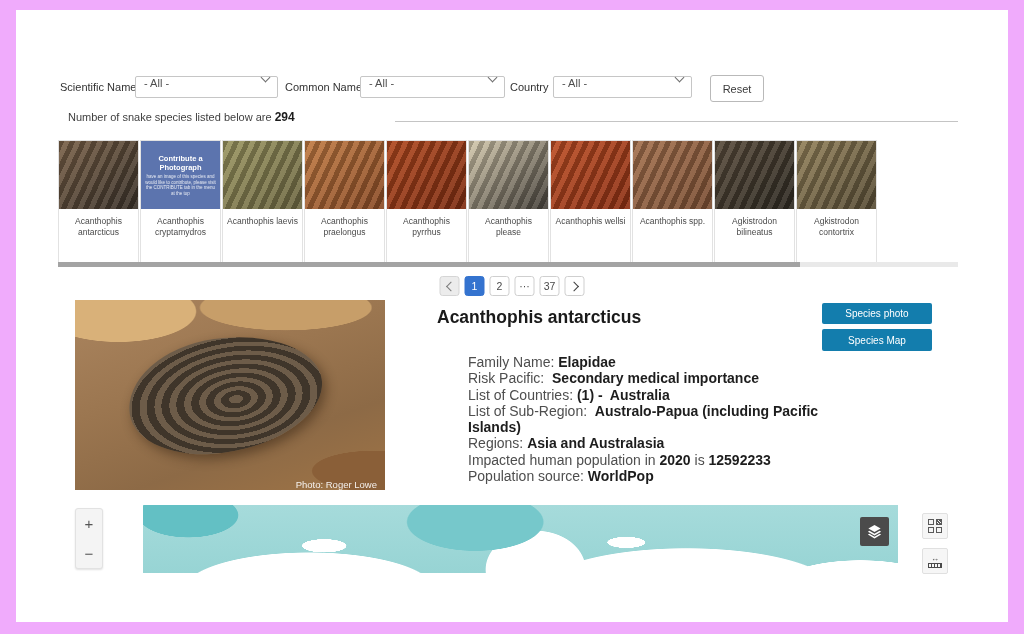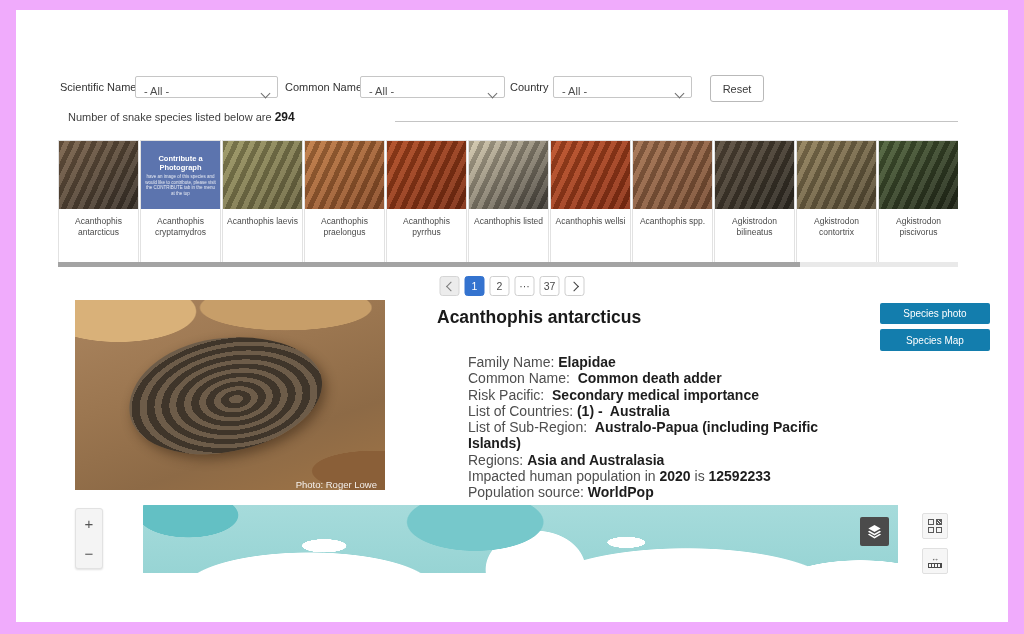--- a/index.html
+++ b/index.html
@@ -4,21 +4,21 @@
 <style>
   html,body{margin:0;padding:0;}
   body{font-family:"Liberation Sans",sans-serif;background:#8c8c8c;}
   .frame{position:relative;width:1024px;height:634px;background:#f0abfc;overflow:hidden;}
   .page{position:absolute;left:16px;top:10px;width:992px;height:612px;background:#ffffff;}
 
   
   .filterbar{position:absolute;left:0;top:66px;width:992px;height:24px;}
   .flabel{position:absolute;top:5px;font-size:11px;color:#323232;}
   .select{position:absolute;top:0;height:22px;background:#fff;border:1px solid #c6c6c6;border-radius:2px;
-          display:flex;align-items:flex-end;justify-content:space-between;padding:0 8px;box-sizing:border-box;cursor:pointer;}
+          display:flex;align-items:flex-start;justify-content:space-between;padding:0 8px;box-sizing:border-box;cursor:pointer;}
   .select .val{font-size:11px;color:#4d4d4d;}
   .chev-down{width:6px;height:6px;border-right:1.4px solid #6e6e6e;border-bottom:1.4px solid #6e6e6e;
              transform:rotate(45deg);margin-top:-3px;}
   .reset-btn{position:absolute;left:694px;top:-1px;width:52px;height:25px;background:#fff;border:1px solid #b9b9b9;
              border-radius:3px;font-size:11px;color:#3a3a3a;display:flex;align-items:center;justify-content:center;cursor:pointer;}
 
   
   .countrow{position:absolute;left:52px;top:100px;font-size:11px;color:#3f3f3f;}
   .countrow b{color:#1c1c1c;font-size:12px;}
   .divider{position:absolute;left:379px;top:111px;width:563px;height:1px;background:#c4c4c4;}
@@ -56,21 +56,21 @@
     border-radius:48% 52% 55% 45%/55% 48% 52% 45%;
     background:repeating-radial-gradient(ellipse at 55% 55%, #6d5c49 0 7px, #3f352a 7px 15px);
     box-shadow:3px 5px 12px rgba(40,25,10,.45);transform:rotate(-8deg);}
   .photo-credit{position:absolute;right:8px;bottom:0;color:rgba(255,255,255,.9);font-size:9.5px;}
 
   .sp-title{position:absolute;left:421px;top:297px;font-size:17.5px;font-weight:700;color:#1a1a1a;}
   .details{position:absolute;left:404px;top:344px;width:430px;}
   .detail-row{font-size:14px;line-height:16.3px;color:#4e4e4e;white-space:pre-wrap;margin-left:48px;}
   .detail-row b{color:#1d1d1d;}
 
-  .side-btns{position:absolute;left:864px;top:293px;width:110px;}
+  .side-btns{position:absolute;left:806px;top:293px;width:110px;}
   .blue-btn{width:110px;height:21px;border-radius:2px;background:#137dad;color:#fff;font-size:10px;
             display:flex;align-items:center;justify-content:center;cursor:pointer;box-sizing:border-box;}
   .blue-btn + .blue-btn{margin-top:5px;height:22px;}
 
   
   .zoomctrl{position:absolute;left:59px;top:498px;width:26px;height:59px;background:#f4f4f4;border:1px solid #e2e2e2;
             border-radius:3px;box-shadow:0 1px 2px rgba(0,0,0,.12);display:flex;flex-direction:column;}
   .zoomctrl .zbtn{flex:1;display:flex;align-items:center;justify-content:center;font-size:15px;color:#555;cursor:pointer;}
   .map{position:absolute;left:127px;top:495px;width:755px;height:68px;overflow:hidden;
     background:
@@ -143,41 +143,37 @@
         <div class="card">
     <div class="thumb" style="background: repeating-linear-gradient(115deg, rgba(0, 0, 0, 0.22) 0px, rgba(0, 0, 0, 0.22) 5px, rgba(255, 255, 255, 0.08) 5px, rgba(255, 255, 255, 0.08) 10px), linear-gradient(140deg, rgb(192, 122, 66), rgb(138, 75, 38));"></div>
     <div class="card-label">Acanthophis praelongus</div>
   </div>
         <div class="card">
     <div class="thumb" style="background: repeating-linear-gradient(115deg, rgba(0, 0, 0, 0.22) 0px, rgba(0, 0, 0, 0.22) 5px, rgba(255, 255, 255, 0.08) 5px, rgba(255, 255, 255, 0.08) 10px), linear-gradient(140deg, rgb(176, 72, 30), rgb(126, 45, 18));"></div>
     <div class="card-label">Acanthophis pyrrhus</div>
   </div>
         <div class="card">
     <div class="thumb" style="background: repeating-linear-gradient(115deg, rgba(0, 0, 0, 0.22) 0px, rgba(0, 0, 0, 0.22) 5px, rgba(255, 255, 255, 0.08) 5px, rgba(255, 255, 255, 0.08) 10px), linear-gradient(140deg, rgb(212, 201, 173), rgb(69, 64, 58));"></div>
-    <div class="card-label">Acanthophis listed</div>
+    <div class="card-label">Acanthophis please</div>
   </div>
         <div class="card">
     <div class="thumb" style="background: repeating-linear-gradient(115deg, rgba(0, 0, 0, 0.22) 0px, rgba(0, 0, 0, 0.22) 5px, rgba(255, 255, 255, 0.08) 5px, rgba(255, 255, 255, 0.08) 10px), linear-gradient(140deg, rgb(188, 78, 36), rgb(141, 48, 20));"></div>
     <div class="card-label">Acanthophis wellsi</div>
   </div>
         <div class="card">
     <div class="thumb" style="background: repeating-linear-gradient(115deg, rgba(0, 0, 0, 0.22) 0px, rgba(0, 0, 0, 0.22) 5px, rgba(255, 255, 255, 0.08) 5px, rgba(255, 255, 255, 0.08) 10px), linear-gradient(140deg, rgb(164, 113, 78), rgb(122, 78, 51));"></div>
     <div class="card-label">Acanthophis spp.</div>
   </div>
         <div class="card">
     <div class="thumb" style="background: repeating-linear-gradient(115deg, rgba(0, 0, 0, 0.22) 0px, rgba(0, 0, 0, 0.22) 5px, rgba(255, 255, 255, 0.08) 5px, rgba(255, 255, 255, 0.08) 10px), linear-gradient(140deg, rgb(90, 76, 60), rgb(46, 42, 34));"></div>
     <div class="card-label">Agkistrodon bilineatus</div>
   </div>
         <div class="card">
     <div class="thumb" style="background: repeating-linear-gradient(115deg, rgba(0, 0, 0, 0.22) 0px, rgba(0, 0, 0, 0.22) 5px, rgba(255, 255, 255, 0.08) 5px, rgba(255, 255, 255, 0.08) 10px), linear-gradient(140deg, rgb(147, 129, 90), rgb(87, 76, 53));"></div>
     <div class="card-label">Agkistrodon contortrix</div>
-  </div>
-        <div class="card">
-    <div class="thumb" style="background: repeating-linear-gradient(115deg, rgba(0, 0, 0, 0.22) 0px, rgba(0, 0, 0, 0.22) 5px, rgba(255, 255, 255, 0.08) 5px, rgba(255, 255, 255, 0.08) 10px), linear-gradient(140deg, rgb(77, 97, 56), rgb(35, 41, 26));"></div>
-    <div class="card-label">Agkistrodon piscivorus</div>
   </div>
       </div>
     <div class="hscroll-track">
       <div class="hscroll-thumb"></div>
     </div>
 
     <div class="pagination">
         <div class="pg disabled">
           <span class="chev-l"></span>
         </div>
@@ -190,21 +186,20 @@
         </div>
       </div>
 
     <div class="photo">
       <div class="snake"></div>
       <div class="photo-credit">Photo: Roger Lowe</div>
     </div>
     <div class="sp-title">Acanthophis antarcticus</div>
     <div class="details">
         <div class="detail-row"><span>Family Name: </span><b>Elapidae</b></div>
-        <div class="detail-row"><span>Common Name:  </span><b>Common death adder</b></div>
         <div class="detail-row"><span>Risk Pacific:  </span><b>Secondary medical importance</b></div>
         <div class="detail-row"><span>List of Countries: </span><b>(1) -  Australia</b></div>
         <div class="detail-row"><span>List of Sub-Region:  </span><b>Australo-Papua (including Pacific Islands)</b></div>
         <div class="detail-row"><span>Regions: </span><b>Asia and Australasia</b></div>
         <div class="detail-row"><span>Impacted human population in </span><b>2020</b><span> is </span><b>12592233</b><span>    Population source: </span><b>WorldPop</b></div>
       </div>
     <div class="side-btns">
       <div class="blue-btn">Species photo</div>
       <div class="blue-btn">Species Map</div>
     </div>

